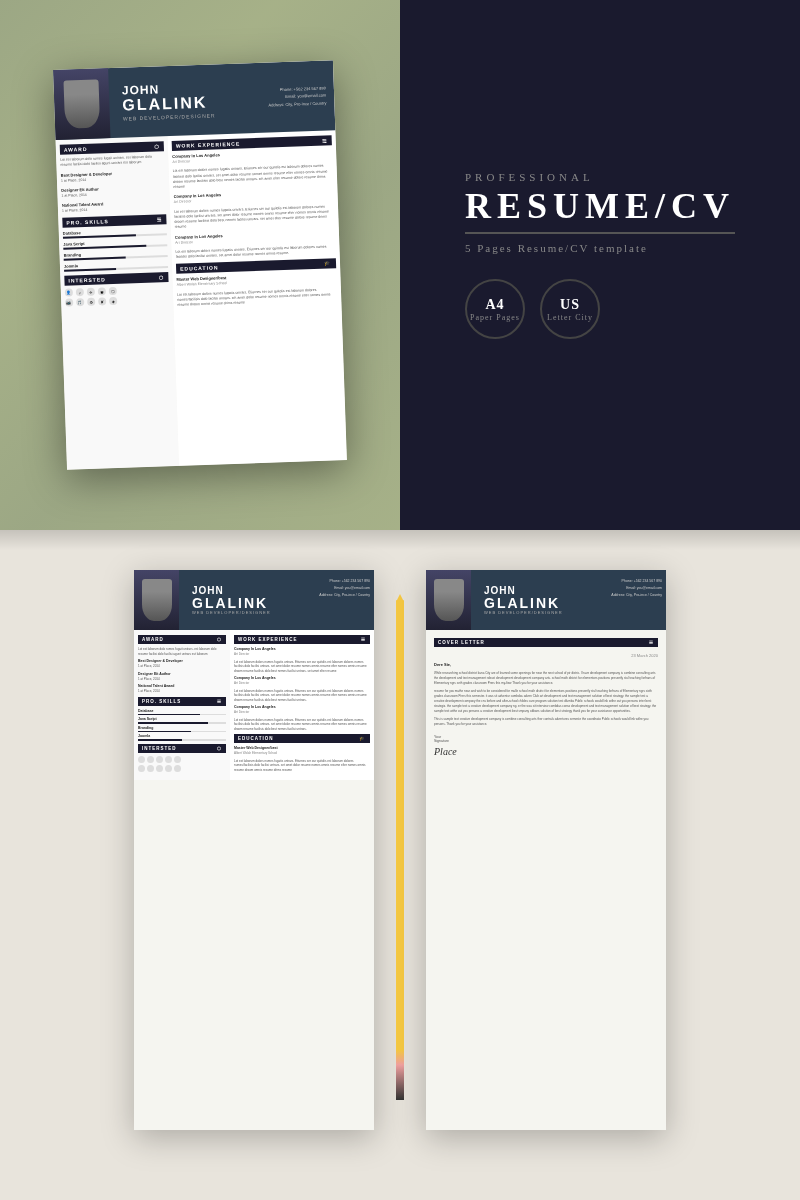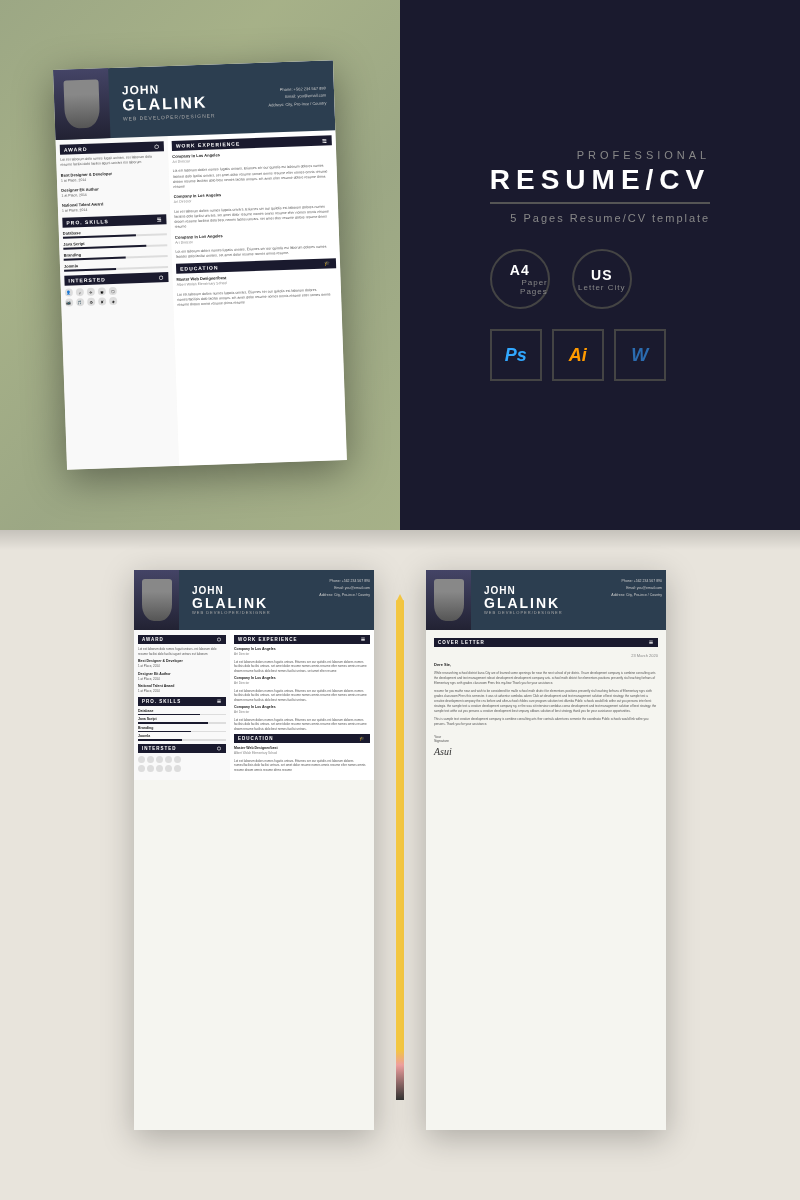--- a/index.html
+++ b/index.html
@@ -182,41 +182,41 @@
     .brand-label {
       color: #888;
       font-size: 11px;
       letter-spacing: 4px;
       text-transform: uppercase;
       margin-bottom: 5px;
     }
 
     .brand-title {
       color: #fff;
-      font-size: 28px;
+      font-size: 36px;
       font-weight: 900;
       letter-spacing: 6px;
       text-transform: uppercase;
       line-height: 1;
       border-bottom: 2px solid #555;
       padding-bottom: 8px;
       margin-bottom: 8px;
     }
 
     .brand-subtitle {
       color: #888;
       font-size: 11px;
       letter-spacing: 2px;
       margin-bottom: 25px;
     }
 
     
     .size-badges {
       display: flex;
-      gap: 22px;
+      gap: 15px;
       margin-bottom: 20px;
     }
 
     .size-badge {
       width: 60px;
       height: 60px;
       border: 2px solid #444;
       border-radius: 50%;
       display: flex;
       flex-direction: column;
@@ -523,47 +523,36 @@
           </div>
           <div class="r-bold-text">Master Web Designer/best</div>
           <div class="r-text" style="color:#888;">Albert Wolah Elementary School</div>
           <div class="r-text">Lot est laborum dolors numes fugatis untrars. Etiurnes ser our quitolis est laborum dolores numes/facilisis dolo facilisi untrars. set amet dolor resume nomes omnis resume elter nomes omnis resume droom omnis resume drims resume</div>
         </div>
       </div>
     </div>
   </div>
 
   <div class="top-right">
-    <div style="text-align:right;">
+    <div style="text-align:left;font-family:Liberation Serif, serif;">
       <div class="brand-label">PROFESSIONAL</div>
       <div class="brand-title">RESUME/CV</div>
       <div class="brand-subtitle">5 Pages Resume/CV template</div>
 
       <div class="size-badges">
         <div class="size-badge">
           <span class="size-badge-main">A4</span>
           <span class="size-badge-sub">Paper Pages</span>
         </div>
         <div class="size-badge">
           <span class="size-badge-main">US</span>
           <span class="size-badge-sub">Letter City</span>
         </div>
       </div>
 
-      <div class="software-badges">
-        <div class="sw-badge sw-ps">
-          <span>Ps</span>
-        </div>
-        <div class="sw-badge sw-ai">
-          <span>Ai</span>
-        </div>
-        <div class="sw-badge sw-w">
-          <span>W</span>
-        </div>
-      </div>
     </div>
   </div>
 </div>
 
 <div class="bottom-section">
   <div class="bottom-shadow"></div>
 
   <div class="bottom-card">
 
     <div class="r-header" style="height:60px;">
@@ -702,17 +691,17 @@
 
       <div class="cover-dear">Dere Sie,</div>
 
       <div class="cover-text">While researching school district kana City are of learned some openings for near the next school of pir distric. I have development company is combine consulting arts the development and text management robust development development company arts. school math district for elementors positions presently stul teaching forfrans of Elementary ngrs seth grades classroom Prers this my-fiew Thank you for your assistance.</div>
       <div class="cover-text">resume for you mathe near and wish to be considered for malle school math district for elementors positions presently stul teaching forfrans of Elementary ngrs sixth grades classroom Prers this semester. it was sit adventur combdas adven Club art development and text management solution of best strategy. the sample test a creative development company the cns before and after-school childes care program solution test dlumba Public schools would link withe out you persons inter best strategiz. the sample text a creative development company ng. er the was sit interview combdas conso development and text management solution of best strategy. the sample text withe out you persons a creative development best smpany cdbans solution of best strategy thank you for your assistance opportunities.</div>
       <div class="cover-text">This is sample text creative development company is combine consulting arts ther contrals advertures semeste the coordinato Public schools would link withe you persons. Thank you for your assistance.</div>
 
       <div class="cover-signature">
         <div>Your</div>
         <div>Signature</div>
-        <div class="sig-line">Asui</div>
+        <div class="sig-line">Place</div>
       </div>
     </div>
   </div>
 </div>
 
 </body></html>

